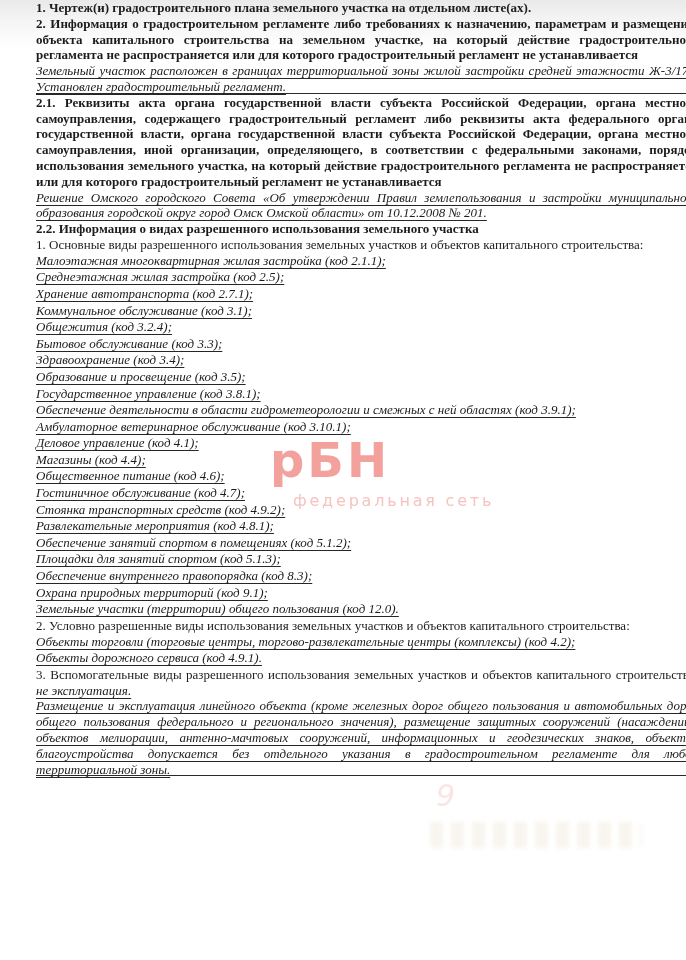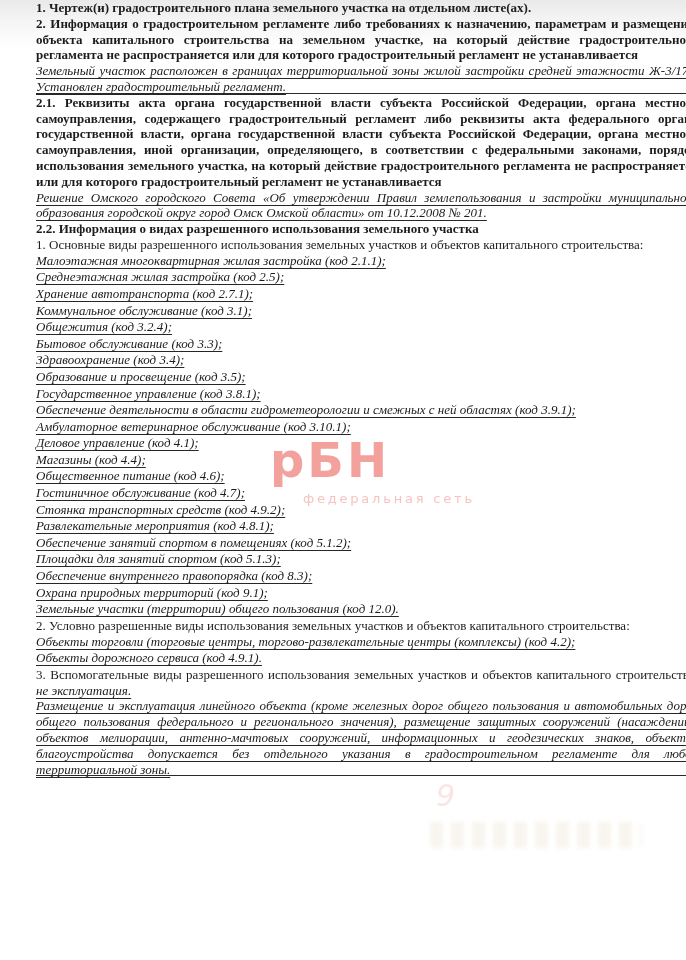--- a/index.html
+++ b/index.html
@@ -17,21 +17,21 @@
     z-index:0;
   }
   
   .watermark { position:absolute; left:270px; top:430px; z-index:1; }
   .wm-logo {
     font-family:"DejaVu Sans", sans-serif;
     font-weight:bold; font-size:48px; line-height:60px; letter-spacing:3px;
   }
   .wm-tagline {
     font-family:"DejaVu Sans", sans-serif;
-    font-size:13px; letter-spacing:2.8px; margin-left:33px; margin-top:1px;
+    font-size:16px; letter-spacing:2.8px; margin-left:23px; margin-top:1px;
   }
   .ghost-digit {
     position:absolute; left:436px; top:778px; z-index:1;
     font-family:"DejaVu Sans", sans-serif;
     font-size:30px; font-style:italic; color:rgba(236,130,130,0.22);
     filter:blur(0.5px);
   }
   .ghost-smear {
     position:absolute; left:430px; top:822px; width:212px; height:26px; z-index:1;
     background:repeating-linear-gradient(90deg,

